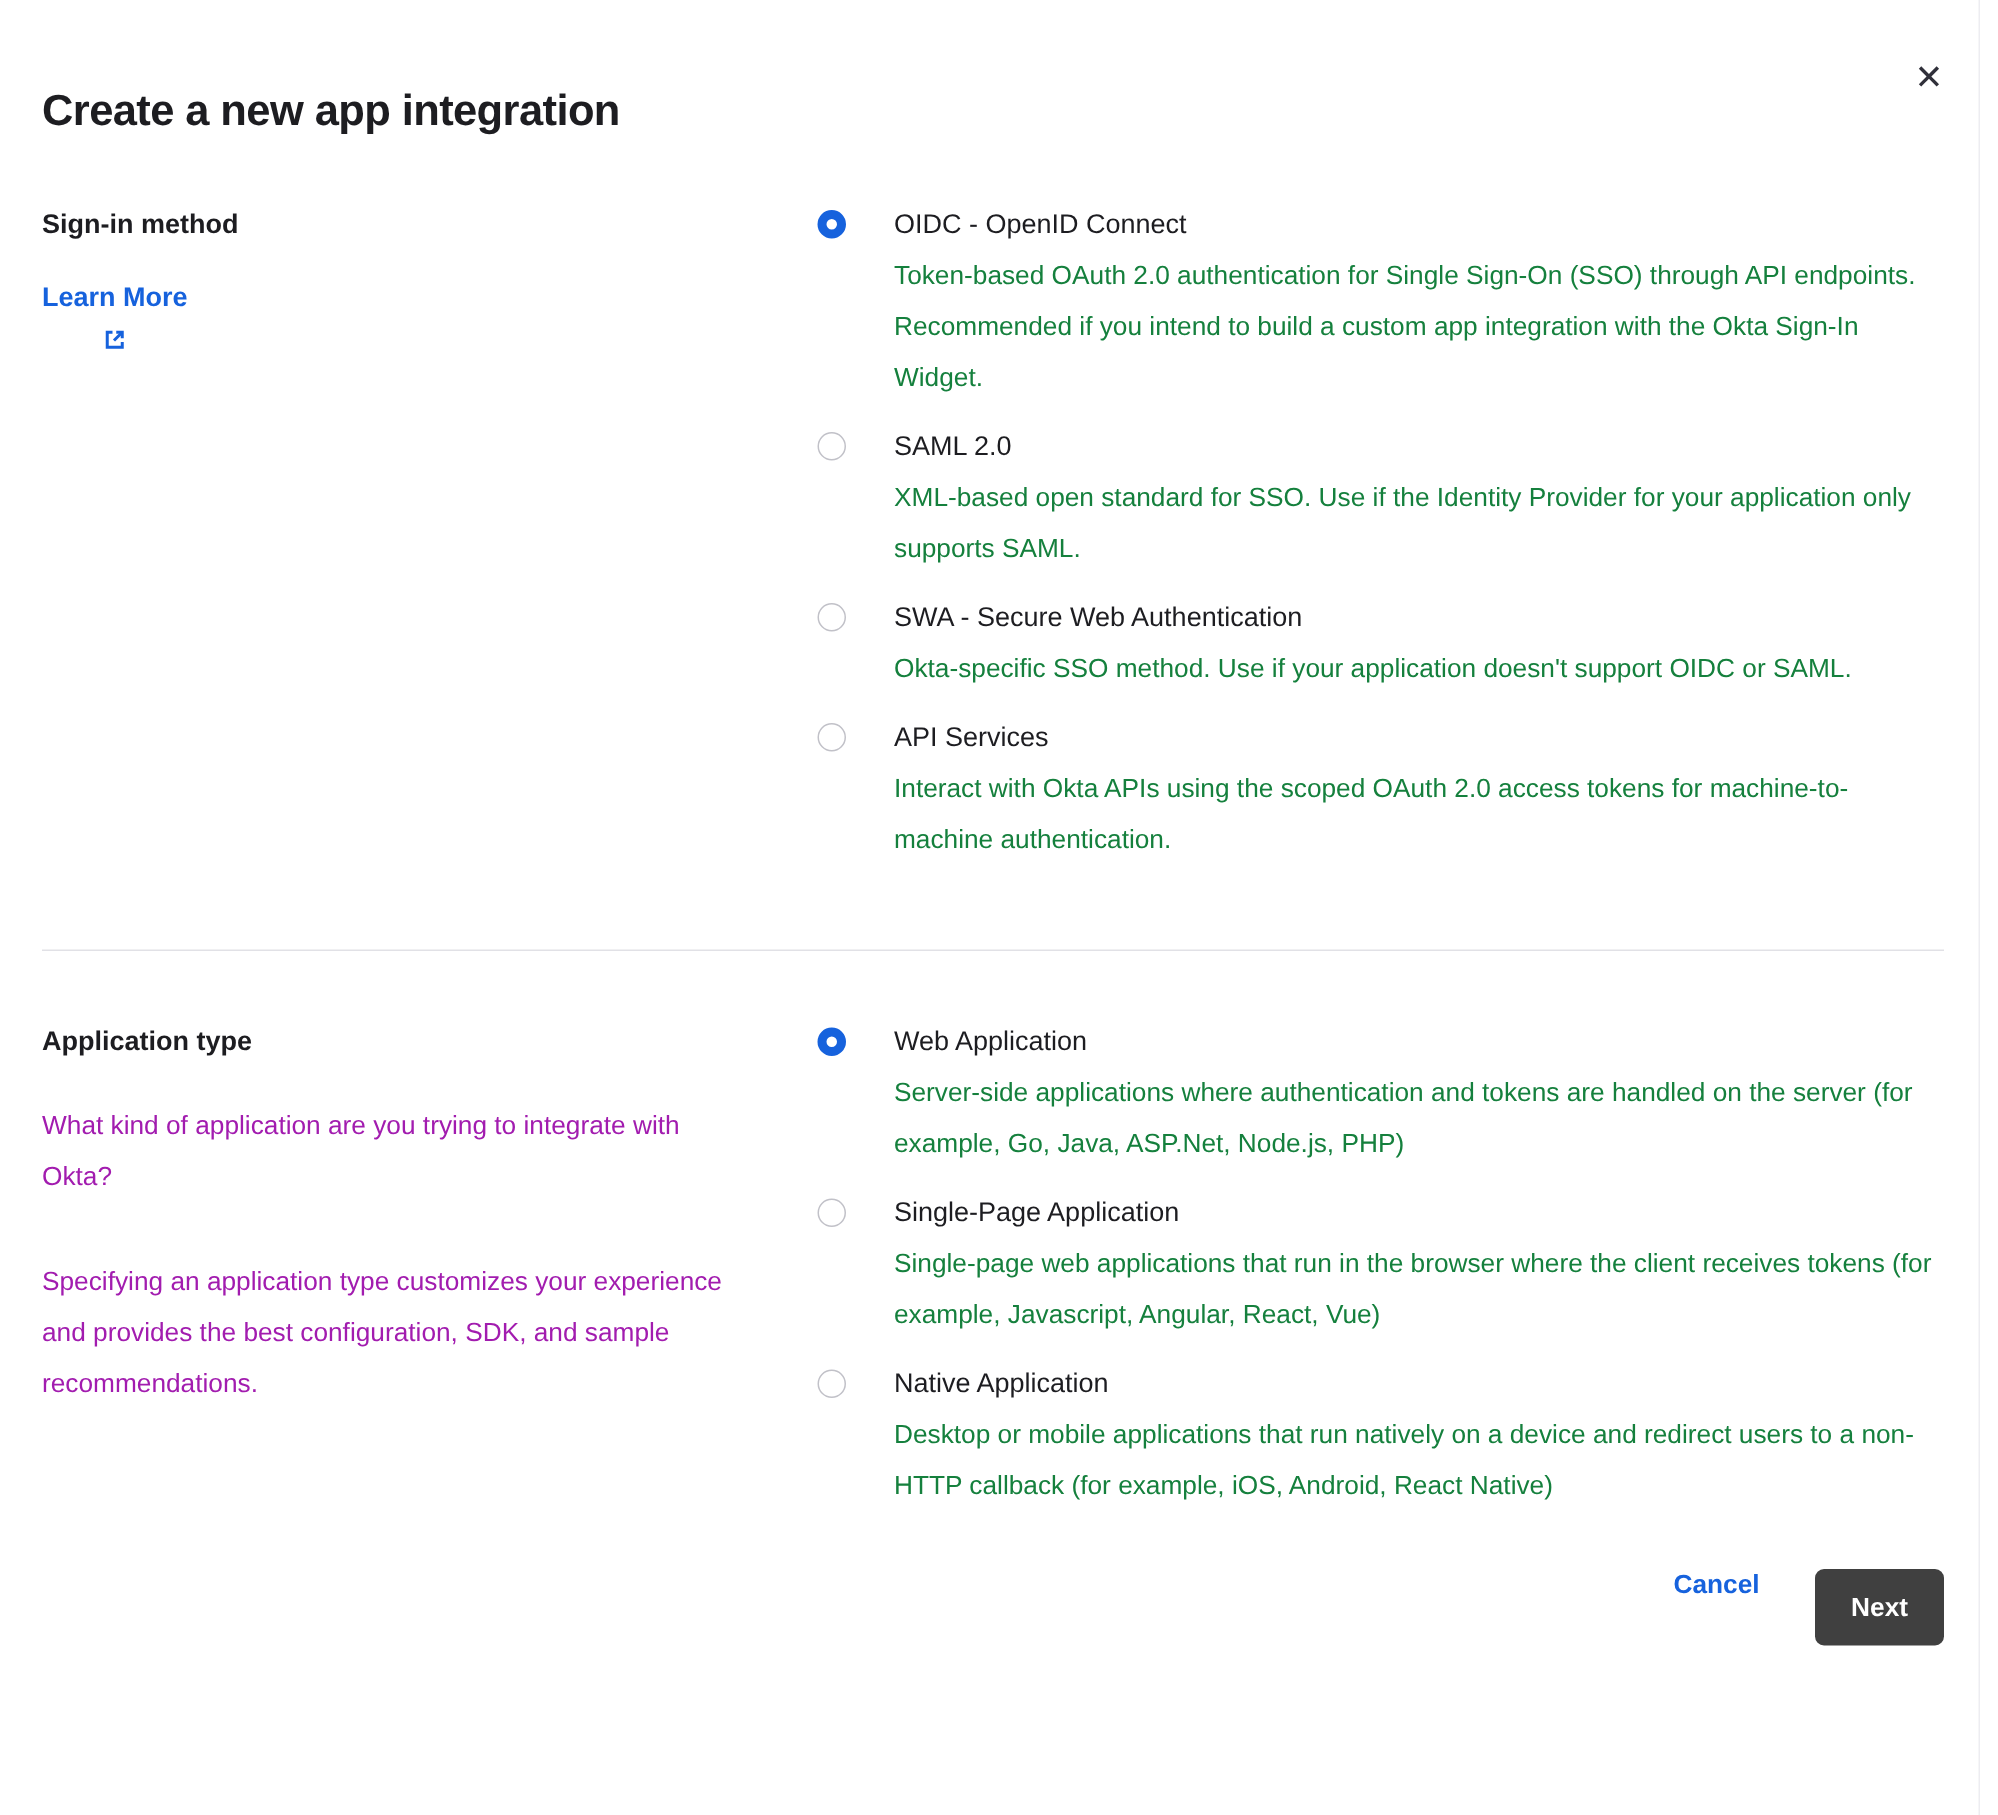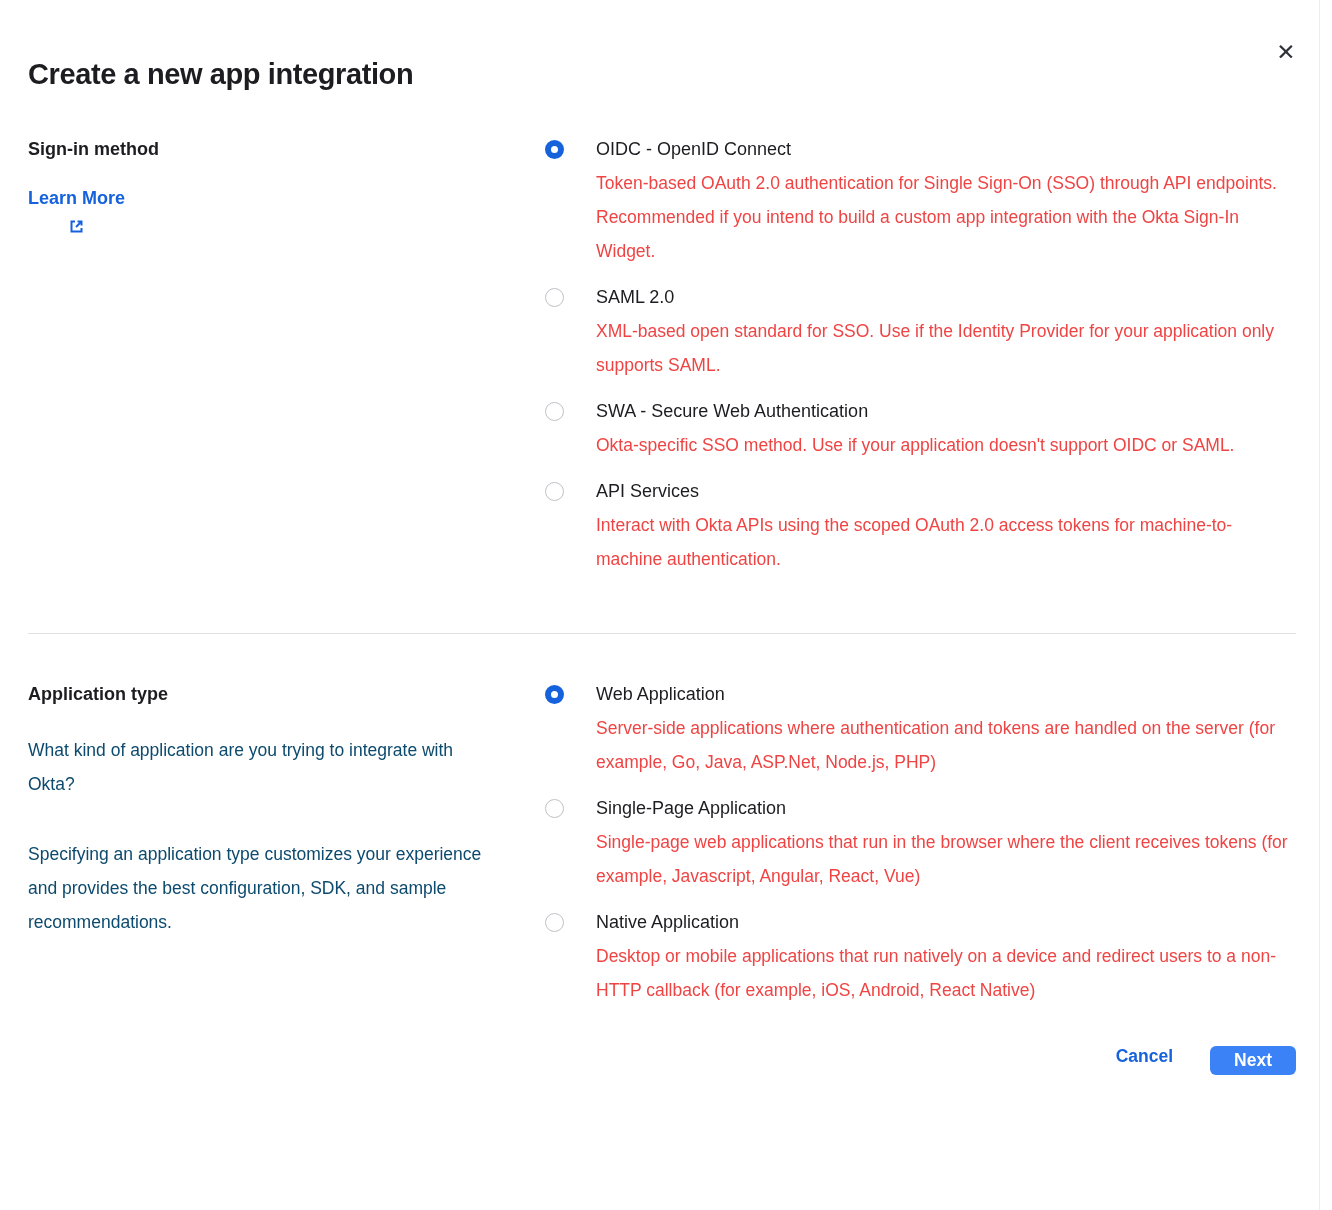--- a/index.html
+++ b/index.html
@@ -65,21 +65,21 @@
     text-decoration:none;
     cursor:pointer;
     flex-direction:column;
   }
   .learn-more svg { display:block; }
   .left-desc {
     margin-top:27px;
     max-width:472px;
     font-size:17.5px;
     line-height:34px;
-    color:#0c4a6e;
+    color:#a21caf;
   }
   .left-desc + .left-desc { margin-top:36px; }
   .option {
     display:flex;
     gap:32px;
     margin-bottom:17px;
   }
   .radio {
     flex:0 0 auto;
     width:19px; height:19px;
@@ -96,21 +96,21 @@
   .option-label {
     font-size:18px;
     line-height:25px;
     color:#1d1d21;
     cursor:pointer;
   }
   .option-desc {
     margin-top:4px;
     font-size:17.5px;
     line-height:34px;
-    color:#ef4444;
+    color:#15803d;
   }
   .divider {
     border:none;
     border-top:1px solid #e1e1e6;
     margin:40px 0 48px 0;
   }
   .footer {
     margin-top:22px;
     display:flex;
     justify-content:flex-end;
@@ -119,28 +119,28 @@
     padding-bottom:46px;
   }
   .cancel-link {
     color:#1662dd;
     font-size:17.5px;
     font-weight:700;
     text-decoration:none;
     cursor:pointer;
   }
   .next-btn {
-    background:#3b82f6;
+    background:#404040;
     color:#ffffff;
     border:none;
     border-radius:6px;
     font-family:"Liberation Sans", sans-serif;
     font-size:17.5px;
     font-weight:700;
-    padding:4px 24px;
+    padding:15px 24px;
     cursor:pointer;
   }
 </style>
 </head>
 <body>
 
 <div class="modal">
   <div class="right-edge"></div>
 
   <button class="close-btn">✕</button>

